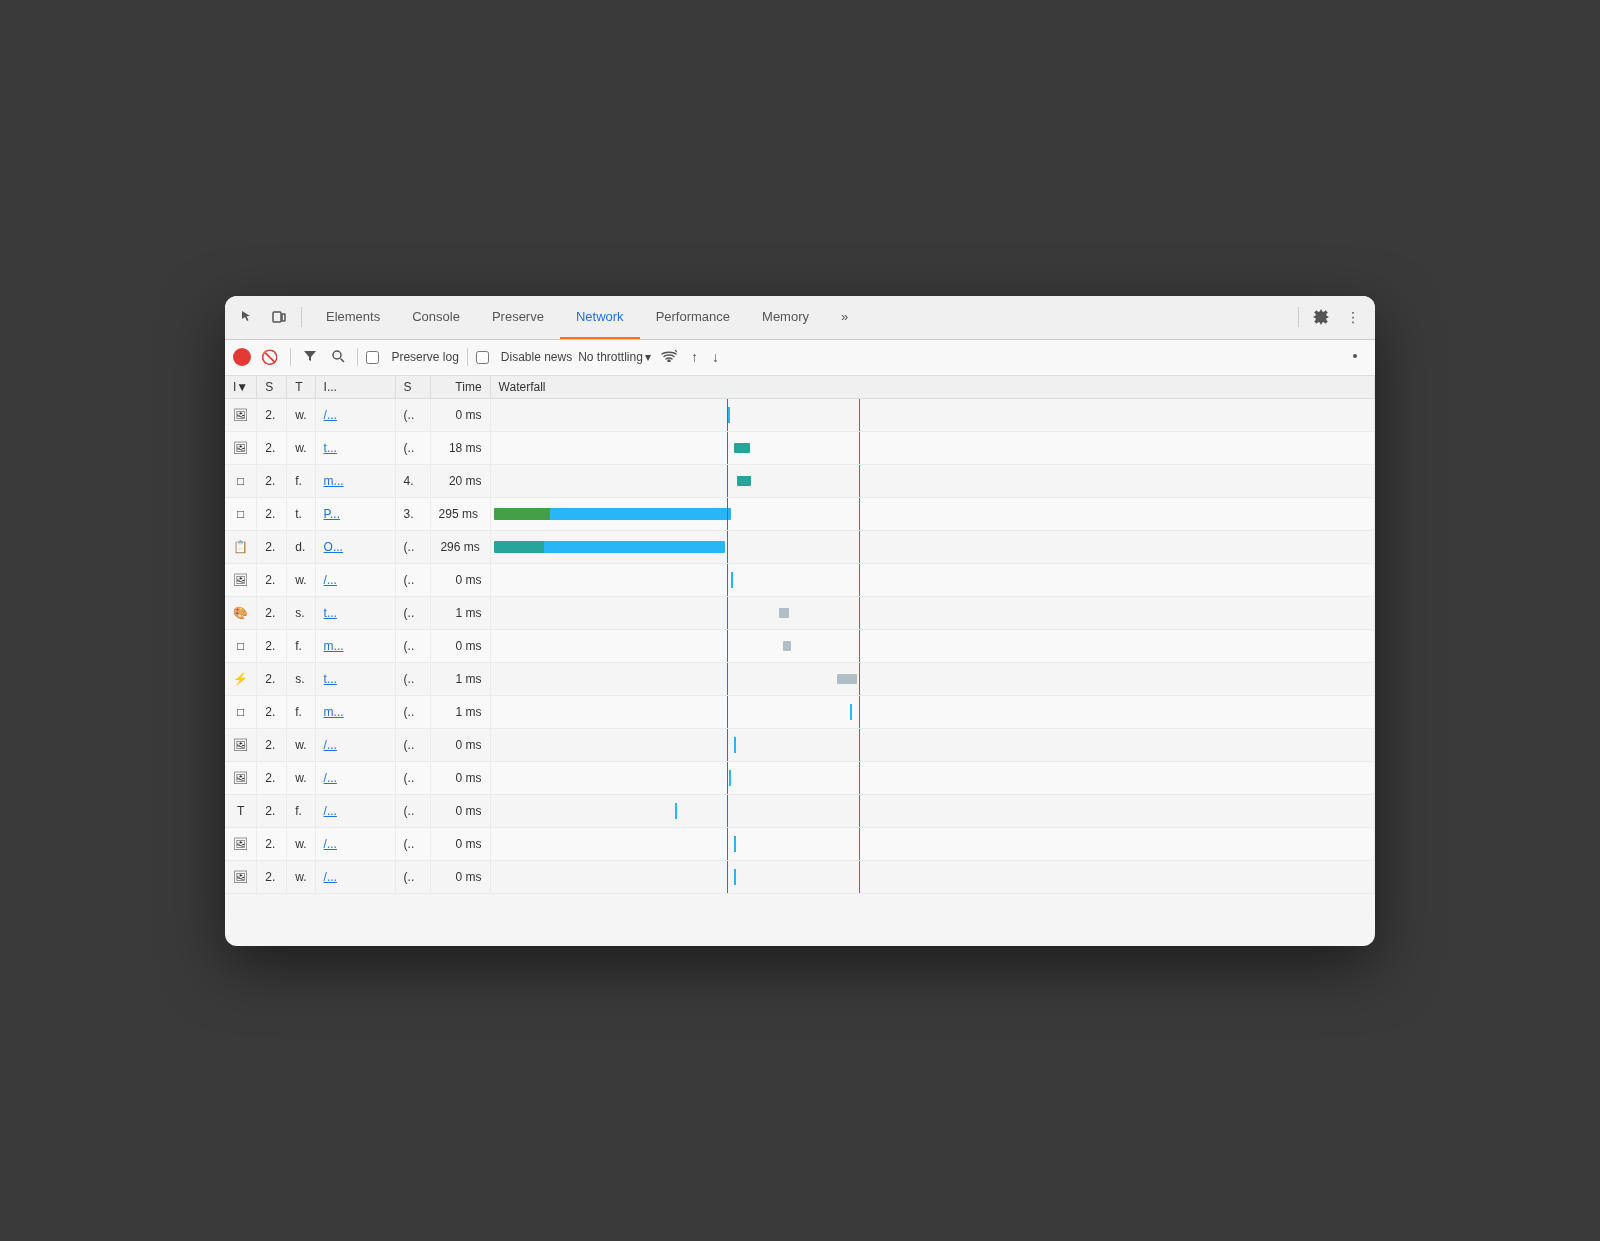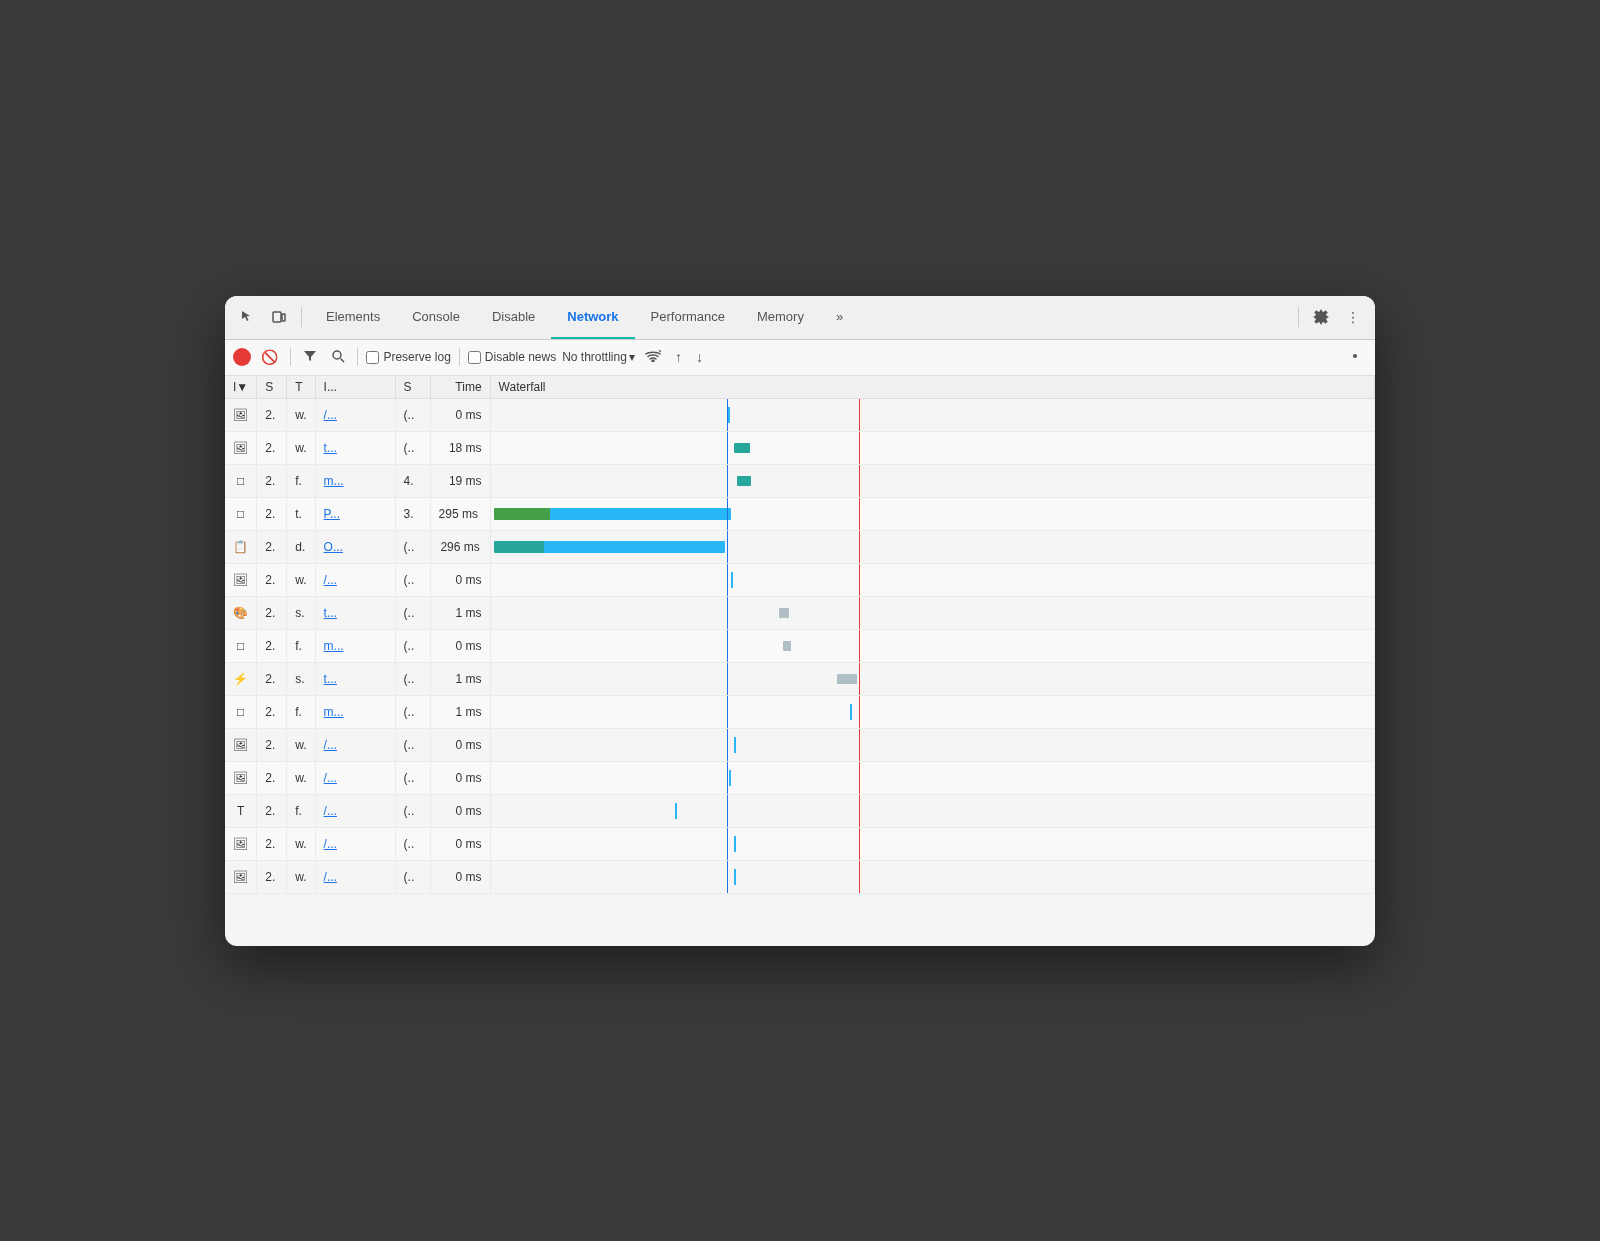--- a/index.html
+++ b/index.html
@@ -84,22 +84,22 @@
       display: flex;
       align-items: center;
       font-size: 13px;
       color: #555;
       cursor: pointer;
       border-bottom: 2px solid transparent;
       white-space: nowrap;
     }
     .tab.active {
       color: #1a73e8;
-      border-bottom: 2px solid #14b8a6;
-      font-weight: 700;
+      border-bottom: 2px solid #f97316;
+      font-weight: 400;
     }
     .toolbar-right {
       display: flex;
       align-items: center;
       gap: 4px;
       margin-left: auto;
     }
     .network-toolbar {
       background: #f8f8f8;
       border-bottom: 1px solid #ddd;
@@ -125,21 +125,21 @@
     }
     .nt-sep {
       width: 1px;
       height: 18px;
       background: #ccc;
       margin: 0 2px;
     }
     .nt-checkbox {
       display: flex;
       align-items: center;
-      gap: 4px;
+      gap: 12px;
       font-size: 12px;
       color: #444;
       cursor: pointer;
     }
     .nt-checkbox input { cursor: pointer; }
     .throttle-select {
       display: flex;
       align-items: center;
       gap: 2px;
       font-size: 12px;
@@ -232,21 +232,21 @@
     <div class="toolbar-icon">
       <svg width="16" height="16" viewBox="0 0 16 16" fill="none" stroke="#555" stroke-width="1.5">
         <rect x="2" y="3" width="8" height="10" rx="1"></rect>
         <rect x="11" y="5" width="3" height="7" rx="0.5"></rect>
       </svg>
     </div>
     <div class="toolbar-sep"></div>
     <div class="tabs">
       <div class="tab">Elements</div>
       <div class="tab">Console</div>
-      <div class="tab">Disable</div>
+      <div class="tab">Preserve</div>
       <div class="tab active">Network</div>
       <div class="tab">Performance</div>
       <div class="tab">Memory</div>
       <div class="tab">»</div>
     </div>
     <div class="toolbar-right">
       <div class="toolbar-sep"></div>
       <div class="toolbar-icon">
         <svg width="16" height="16" viewBox="0 0 16 16" fill="#555">
           <path d="M8 5a3 3 0 100 6A3 3 0 008 5zm0 1a2 2 0 110 4A2 2 0 018 6z"></path>
@@ -349,21 +349,21 @@
                 <div style="position: absolute; left: 368.125px; top: 0px; bottom: 0px; width: 1px; background: rgb(229, 57, 53); z-index: 10;"></div>
               </div>
             </td>
           </tr>
           <tr>
             <td style="text-align: center; font-size: 12px;">□</td>
             <td>2.</td>
             <td>f.</td>
             <td style="color: rgb(26, 115, 232); text-decoration: underline;">m...</td>
             <td>4.</td>
-            <td style="text-align: right;">19 ms</td>
+            <td style="text-align: right;">20 ms</td>
             <td style="padding: 0px; position: relative;">
               <div style="position: relative; height: 32px; min-width: 500px; overflow: hidden;">
                 <div style="position: absolute; left: 246.875px; top: 50%; transform: translateY(-50%); width: 14px; height: 10px; background: rgb(38, 166, 154); border-radius: 1px;"></div>
                 <div style="position: absolute; left: 236.25px; top: 0px; bottom: 0px; width: 1px; background: rgb(26, 115, 232); z-index: 10;"></div>
                 <div style="position: absolute; left: 368.125px; top: 0px; bottom: 0px; width: 1px; background: rgb(229, 57, 53); z-index: 10;"></div>
               </div>
             </td>
           </tr>
           <tr>
             <td style="text-align: center; font-size: 12px;">□</td>

